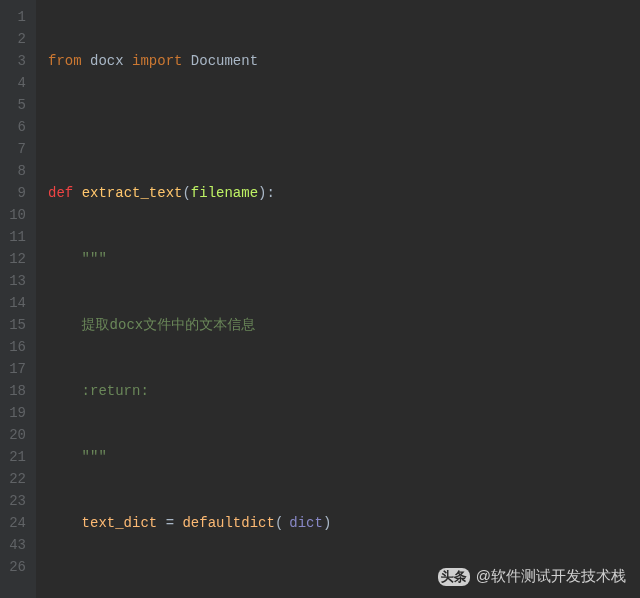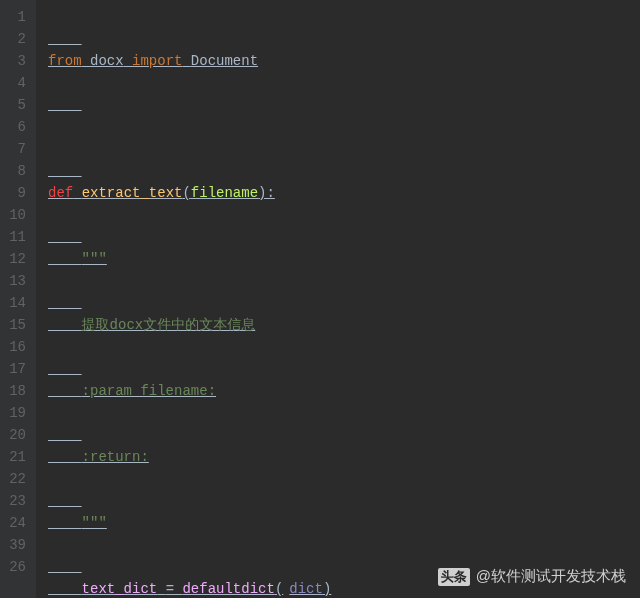--- a/index.html
+++ b/index.html
@@ -25,27 +25,26 @@
       user-select: none;
       line-height: 22px;
       min-width: 36px;
     }
     .gutter div { height: 22px; }
     .code {
       padding: 6px 0 7px 12px;
       line-height: 22px;
       flex: 1;
       white-space: pre;
-      text-decoration: underline;
     }
     .code .line { height: 22px; }
     .kw { color: #cc7832; }
     .def-kw { color: #ef4444; }
     .fn { color: #ffc66d; text-align: right; }
-    .ident { color: #f0abfc; }
+    .ident { color: #fdba74; }
     .param { color: #bef264; }
     .punct { color: #a9b7c6; }
     .docstr { color: #6a8759; }
     .builtin { color: #8888c6; margin-left: 6px; }
     .cls { color: #a9b7c6; }
     .import-name { color: #a9b7c6; }
     .op { color: #a9b7c6; }
     .watermark {
       position: absolute;
       right: 14px;
@@ -54,21 +53,21 @@
       font-family: "Microsoft YaHei", sans-serif;
       font-size: 15px;
       display: flex;
       align-items: center;
       gap: 6px;
     }
     .watermark-logo {
       font-weight: bold;
       background: #d0d0d0;
       color: #2b2b2b;
-      border-radius: 2px;
+      border-radius: 8px;
       padding: 0 3px;
       font-size: 13px;
     }
   </style>
 </head>
 <body>
 
 <div class="editor">
   <div class="gutter" id="gutter">
       <div>1</div>
@@ -88,30 +87,29 @@
       <div>15</div>
       <div>16</div>
       <div>17</div>
       <div>18</div>
       <div>19</div>
       <div>20</div>
       <div>21</div>
       <div>22</div>
       <div>23</div>
       <div>24</div>
-      <div>39</div>
+      <div>43</div>
       <div>26</div>
     </div>
   <div class="code">
     <div class="line"><span class="kw">from</span> <span class="import-name">docx</span> <span class="kw">import</span> <span class="cls">Document</span></div>
     <div class="line"></div>
     <div class="line"><span class="def-kw">def</span> <span class="fn">extract_text</span><span class="punct">(</span><span class="param">filename</span><span class="punct">):</span></div>
     <div class="line">    <span class="docstr">"""</span></div>
     <div class="line">    <span class="docstr">提取docx文件中的文本信息</span></div>
-    <div class="line">    <span class="docstr">:param filename:</span></div>
     <div class="line">    <span class="docstr">:return:</span></div>
     <div class="line">    <span class="docstr">"""</span></div>
     <div class="line">    <span class="ident">text_dict</span> <span class="op">=</span> <span class="ident">defaultdict</span><span class="punct">(</span><span class="builtin">dict</span><span class="punct">)</span></div>
     
     
     
     
     
     
     

